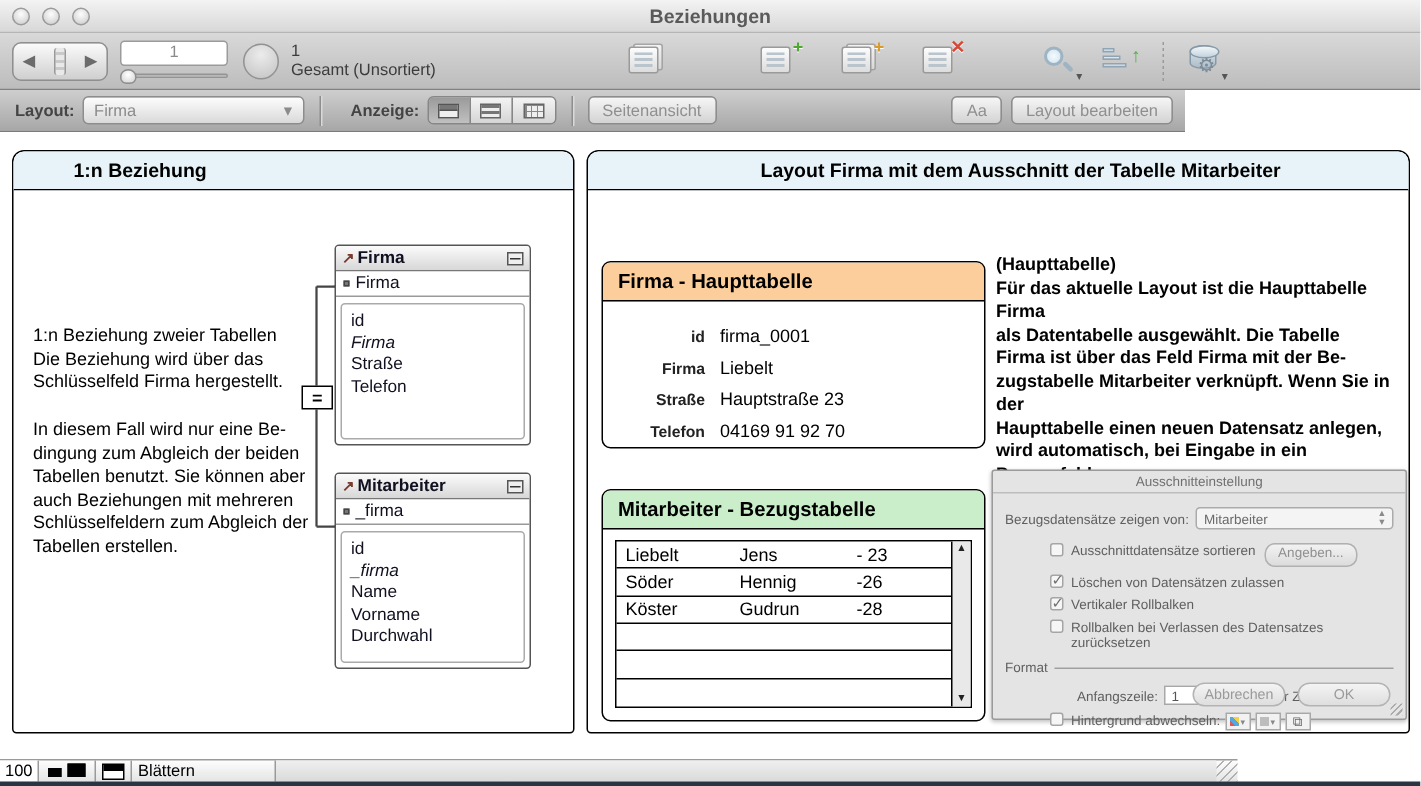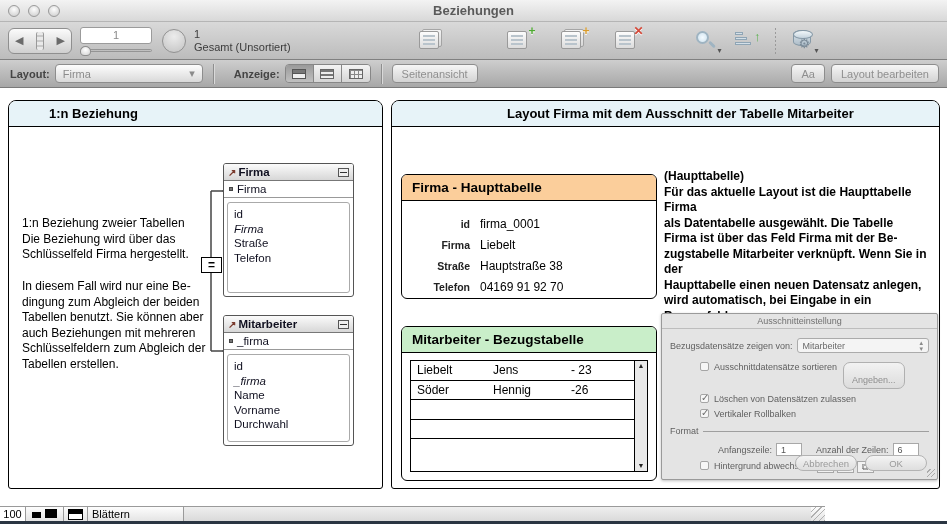--- a/index.html
+++ b/index.html
@@ -77,21 +77,21 @@
   .sort-arrow { position:absolute; right:1px; top:2px; color:#58b14c; font-size:13px; font-weight:bold; }
   .tb-divider { width:1px; height:26px; margin:0 8px;
     background:repeating-linear-gradient(#9a9a9a 0 2px,transparent 2px 4px); }
   .cylinder { position:absolute; left:4px; top:3px; width:18px; height:16px;
     background:linear-gradient(#dfe8ee,#aebdc9); border:1px solid #8699a7; border-radius:9px/4px; }
   .cylinder:before { content:""; position:absolute; left:-1px; top:-1px; width:18px; height:7px;
     border:1px solid #8699a7; border-radius:50%; background:linear-gradient(#f2f7fa,#c5d3dd); }
   .gear { position:absolute; left:10px; top:9px; font-size:13px; color:#7b8b98; }
   
   .layoutbar {
-    position:absolute; left:0; top:60px; width:947px; height:28px;
+    position:absolute; left:0; top:60px; width:790px; height:28px;
     background:linear-gradient(#cecece,#a7a7a7);
     border-bottom:1px solid #7a7a7a;
     display:flex; align-items:center; font-size:11px; color:#3f3f3f;
   }
   .lb-label { margin-left:10px; font-weight:bold; color:#444; }
   .popup {
     margin-left:5px; width:148px; height:19px; border-radius:4px;
     background:linear-gradient(#fdfdfd,#d9d9d9); border:1px solid #8d8d8d;
     display:flex; align-items:center; justify-content:space-between;
     padding:0 7px; color:#8b8b8b;
@@ -183,22 +183,22 @@
   .dlg-row1 { display:flex; align-items:center; margin:9px 8px 0 8px; }
   .dlg-pop { margin-left:4px; flex:1; height:15px; background:#f4f4f4; border:1px solid #ababab;
     border-radius:3px; display:flex; align-items:center; justify-content:space-between;
     padding:0 5px; color:#6a6a6a; }
   .stepper { font-size:7px; line-height:6px; color:#8a8a8a; }
   .cbrow { display:flex; align-items:flex-start; margin:5px 0 0 38px; }
   .cbrow.first { margin-top:9px; }
   .cb { width:9px; height:9px; background:#f6f6f6; border:1px solid #a5a5a5; border-radius:2px;
     margin-right:5px; position:relative; flex:none; }
   .cb.checked:before { content:"✓"; position:absolute; left:0px; top:-3px; font-size:10px; color:#6e6e6e; }
-  .mini-btn { margin-left:6px; height:27px; border:1px solid #b0b0b0; border-radius:7px;
-    background:linear-gradient(#f2f2f2,#dcdcdc); color:#8f8f8f; padding:12px 8px; line-height:11px; }
+  .mini-btn { margin-left:6px; height:16px; border:1px solid #b0b0b0; border-radius:7px;
+    background:linear-gradient(#f2f2f2,#dcdcdc); color:#8f8f8f; padding:0 8px; line-height:11px; }
   .fmt-row { display:flex; align-items:center; margin:7px 8px 0 8px; }
   .fmt-line { flex:1; height:1px; background:#9f9f9f; margin-left:4px; }
   .num-row { display:flex; align-items:center; margin:7px 0 0 56px; }
   .num-field { width:26px; height:13px; background:#fff; border:1px solid #a8a8a8; margin-left:4px;
     padding-left:4px; line-height:12px; color:#555; }
   .gap14 { width:14px; }
   .swatch-btn { width:17px; height:12px; border:1px solid #a8a8a8; background:#f2f2f2; margin-left:3px;
     display:flex; align-items:center; justify-content:center; gap:1px; }
   .sw { width:6px; height:6px; }
   .sw.color { background:linear-gradient(45deg,#e05555 0 33%, #58a6e0 33% 66%, #efd24c 66%); }
@@ -409,21 +409,21 @@
       <div class="hrow" style="left:10px; top:42px;">
         <span class="hl">id</span>
         <span class="hv">firma_0001</span>
       </div>
       <div class="hrow" style="left:10px; top:63px;">
         <span class="hl">Firma</span>
         <span class="hv">Liebelt</span>
       </div>
       <div class="hrow" style="left:10px; top:84px;">
         <span class="hl">Straße</span>
-        <span class="hv">Hauptstraße 38</span>
+        <span class="hv">Hauptstraße 23</span>
       </div>
       <div class="hrow" style="left:10px; top:105px;">
         <span class="hl">Telefon</span>
         <span class="hv">04169 91 92 70</span>
       </div>
     </div>
 
     <div class="databox" id="box-bezug">
       <div class="databox-head" style="background-color: rgb(201, 238, 201);">
         <span>Mitarbeiter - Bezugstabelle</span>
@@ -432,20 +432,25 @@
         <div class="portal-rows">
           <div class="prow">
             <span class="c1">Liebelt</span>
             <span class="c2">Jens</span>
             <span class="c3">- 23</span>
           </div>
           <div class="prow">
             <span class="c1">Söder</span>
             <span class="c2">Hennig</span>
             <span class="c3">-26</span>
+          </div>
+          <div class="prow">
+            <span class="c1">Köster</span>
+            <span class="c2">Gudrun</span>
+            <span class="c3">-28</span>
           </div>
           <div class="prow">
             <span class="c1"></span>
             <span class="c2"></span>
             <span class="c3"></span>
           </div>
           <div class="prow">
             <span class="c1"></span>
             <span class="c2"></span>
             <span class="c3"></span>
@@ -487,20 +492,24 @@
         <span class="mini-btn">Angeben...</span>
       </div>
       <div class="cbrow">
         <span class="cb checked"></span>
         <span>Löschen von Datensätzen zulassen</span>
       </div>
       <div class="cbrow">
         <span class="cb checked"></span>
         <span>Vertikaler Rollbalken</span>
       </div>
+      <div class="cbrow">
+        <span class="cb"></span>
+        <span>Rollbalken bei Verlassen des Datensatzes zurücksetzen</span>
+      </div>
       <div class="fmt-row">
         <span>Format</span>
         <span class="fmt-line"></span>
       </div>
       <div class="num-row">
         <span>Anfangszeile:</span>
         <span class="num-field">1</span>
         <span class="gap14"></span>
         <span>Anzahl der Zeilen:</span>
         <span class="num-field">6</span>

